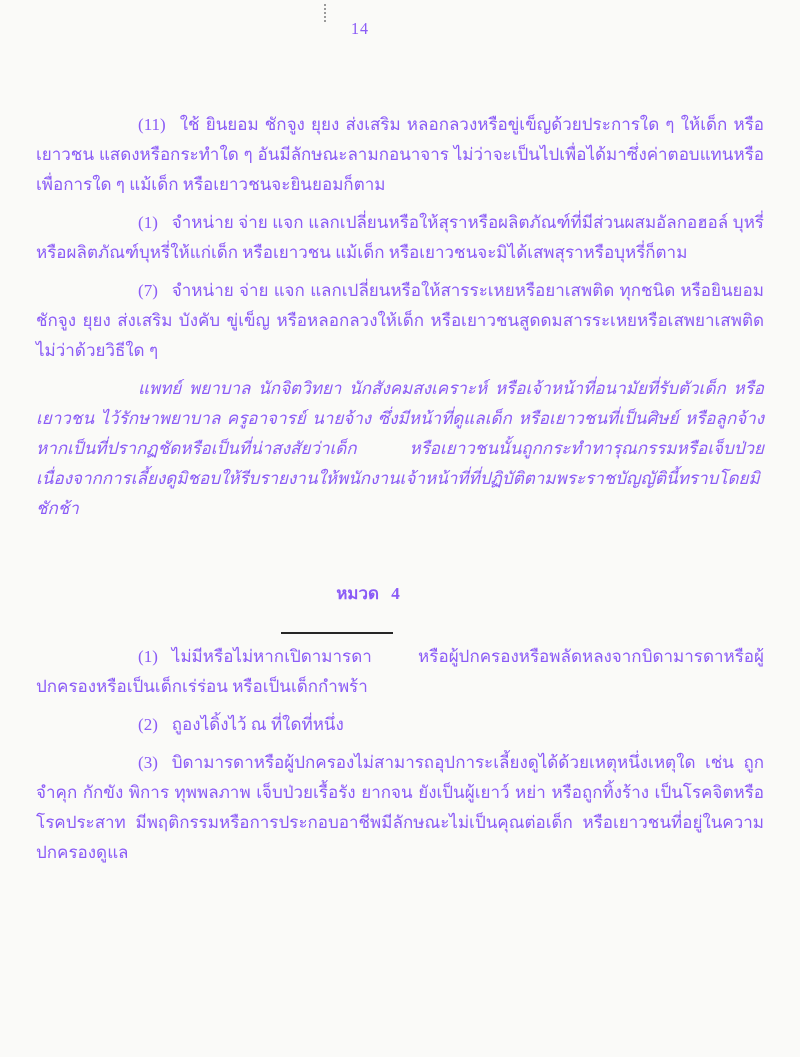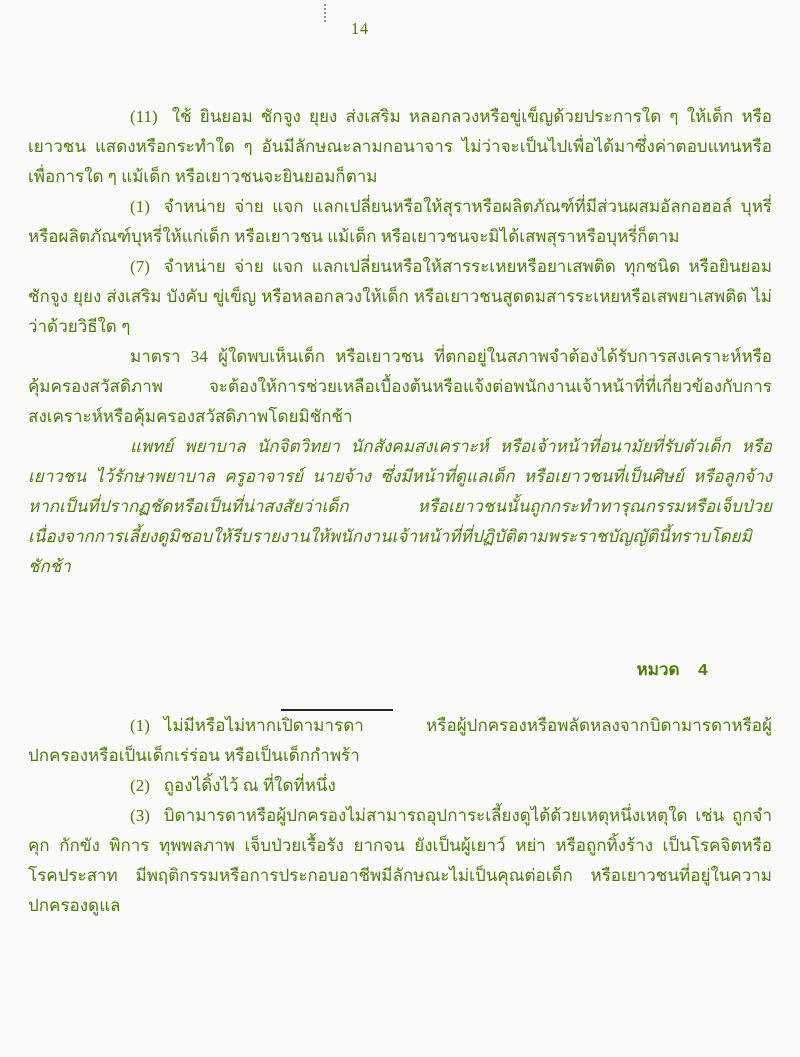--- a/index.html
+++ b/index.html
@@ -6,21 +6,21 @@
     margin: 0;
     padding: 0;
     background: #e9e9e7;
   }
   .page {
     position: relative;
     width: 800px;
     height: 1057px;
     margin: 0 auto;
     background: #fafaf8;
-    color: #4d7c0f;
+    color: #8b5cf6;
     font-family: "Liberation Serif", "DejaVu Serif", serif;
     font-size: 17px;
     line-height: 30px;
     overflow: hidden;
   }
   .scan-dotted-mark {
     position: absolute;
     left: 324px;
     top: 4px;
     height: 18px;
@@ -36,35 +36,34 @@
     font-size: 16px;
     letter-spacing: 1px;
   }
   .content {
     position: absolute;
     top: 102px;
     left: 28px;
     width: 744px;
   }
   p.para {
-    margin: 0;
+    margin: 8px;
     text-indent: 102px;
     text-align: justify;
   }
   .clause-label {
     padding-right: 14px;
   }
   .sec34-p1 { margin-top: 28px; }
   .sec34-p2 { margin-top: 5px; font-style: italic; }
   .chapter-heading {
-    margin-top: 74px;
+    margin-top: 55px;
     width: 680px;
-    text-align: right;
+    text-align: center;
     font-weight: bold;
-    font-family: Liberation Mono, monospace;
   }
   .chapter-title { word-spacing: 8px; }
   .chapter-subtitle { }
   .chapter-divider {
     width: 112px;
     border: none;
     border-top: 2px solid #262626;
     margin: 23px auto 0 253px;
   }
   .sec35-intro { margin-top: 16px; }
@@ -86,21 +85,20 @@
     </p>
 
     <p class="para">
       <span class="clause-label">(1)</span><span>จำหน่าย จ่าย แจก แลกเปลี่ยนหรือให้สุราหรือผลิตภัณฑ์ที่มีส่วนผสมอัลกอฮอล์ บุหรี่หรือผลิตภัณฑ์บุหรี่ให้แก่เด็ก หรือเยาวชน แม้เด็ก หรือเยาวชนจะมิได้เสพสุราหรือบุหรี่ก็ตาม</span>
     </p>
 
     <p class="para">
       <span class="clause-label">(7)</span><span>จำหน่าย จ่าย แจก แลกเปลี่ยนหรือให้สารระเหยหรือยาเสพติด ทุกชนิด หรือยินยอม ชักจูง ยุยง ส่งเสริม บังคับ ขู่เข็ญ หรือหลอกลวงให้เด็ก หรือเยาวชนสูดดมสารระเหยหรือเสพยาเสพติด ไม่ว่าด้วยวิธีใด ๆ</span>
     </p>
 
-    <p class="para sec34-p1">มาตรา 34 ผู้ใดพบเห็นเด็ก หรือเยาวชน ที่ตกอยู่ในสภาพจำต้องได้รับการสงเคราะห์หรือคุ้มครองสวัสดิภาพ จะต้องให้การช่วยเหลือเบื้องต้นหรือแจ้งต่อพนักงานเจ้าหน้าที่ที่เกี่ยวข้องกับการสงเคราะห์หรือคุ้มครองสวัสดิภาพโดยมิชักช้า</p>
 
     <p class="para sec34-p2">แพทย์ พยาบาล นักจิตวิทยา นักสังคมสงเคราะห์ หรือเจ้าหน้าที่อนามัยที่รับตัวเด็ก หรือเยาวชน ไว้รักษาพยาบาล ครูอาจารย์ นายจ้าง ซึ่งมีหน้าที่ดูแลเด็ก หรือเยาวชนที่เป็นศิษย์ หรือลูกจ้าง หากเป็นที่ปรากฏชัดหรือเป็นที่น่าสงสัยว่าเด็ก หรือเยาวชนนั้นถูกกระทำทารุณกรรมหรือเจ็บป่วยเนื่องจากการเลี้ยงดูมิชอบให้รีบรายงานให้พนักงานเจ้าหน้าที่ที่ปฏิบัติตามพระราชบัญญัตินี้ทราบโดยมิชักช้า</p>
 
     <div class="chapter-heading">
       <div class="chapter-title">หมวด 4</div>
     </div>
 
     <hr class="chapter-divider">
 
 

